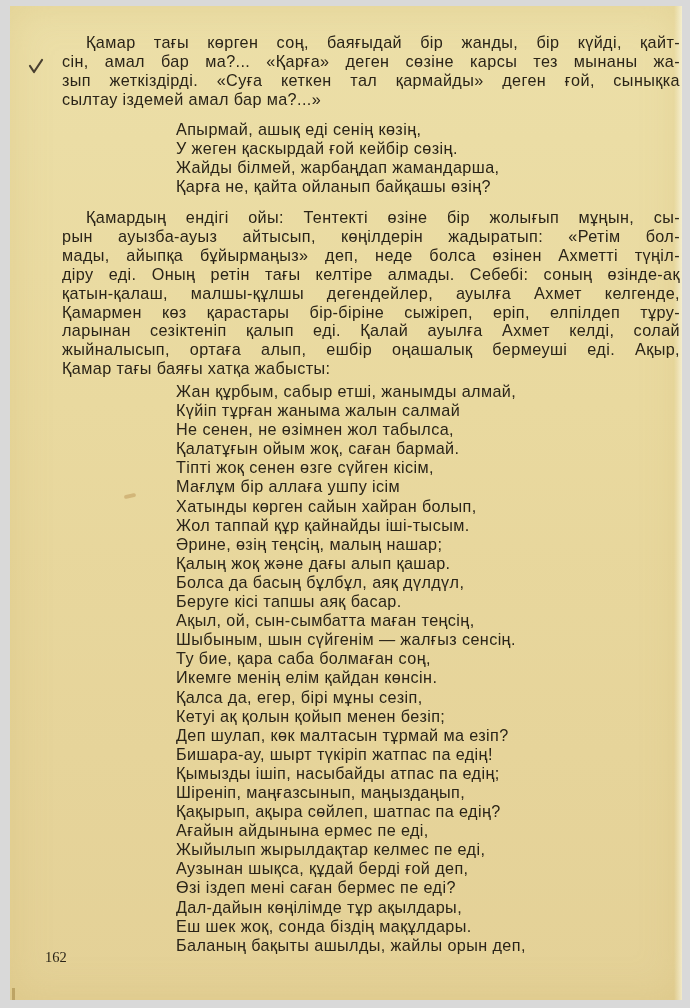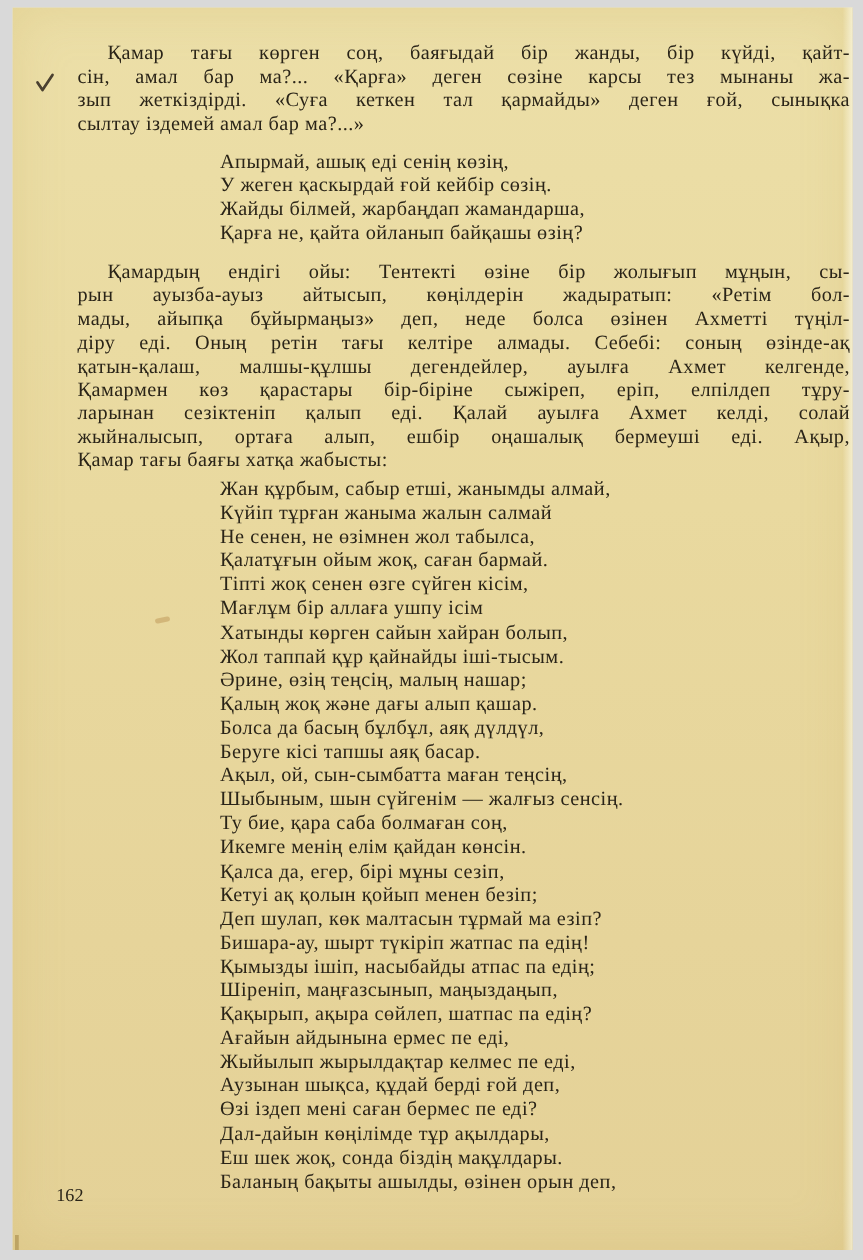--- a/index.html
+++ b/index.html
@@ -21,21 +21,21 @@
     }
     .page-edge {
       position: absolute;
       right: 0;
       top: 0;
       width: 8px;
       height: 100%;
       background: linear-gradient(90deg, rgba(255,255,255,0), rgba(255,255,240,0.6));
     }
     .text {
-      font-family: Liberation Serif, serif;
+      font-family: Liberation Sans, sans-serif;
       color: #2a2418;
       font-size: 16.2px;
       letter-spacing: 0.4px;
     }
     .para {
       position: absolute;
       left: 52px;
       width: 618px;
       line-height: 18.9px;
       text-align: justify;
@@ -164,17 +164,17 @@
     <span class="vline">Бишара-ау, шырт түкіріп жатпас па едің!</span>
     <span class="vline">Қымызды ішіп, насыбайды атпас па едің;</span>
     <span class="vline">Шіреніп, маңғазсынып, маңыздаңып,</span>
     <span class="vline">Қақырып, ақыра сөйлеп, шатпас па едің?</span>
     <span class="vline">Ағайын айдынына ермес пе еді,</span>
     <span class="vline">Жыйылып жырылдақтар келмес пе еді,</span>
     <span class="vline">Аузынан шықса, құдай берді ғой деп,</span>
     <span class="vline">Өзі іздеп мені саған бермес пе еді?</span>
     <span class="vline">Дал-дайын көңілімде тұр ақылдары,</span>
     <span class="vline">Еш шек жоқ, сонда біздің мақұлдары.</span>
-    <span class="vline">Баланың бақыты ашылды, өзінен орын деп,</span>
+    <span class="vline">Баланың бақыты ашылды, жайлы орын деп,</span>
   </div>
 
   <div class="page-number">162</div>
 </div>
 
 </body></html>

